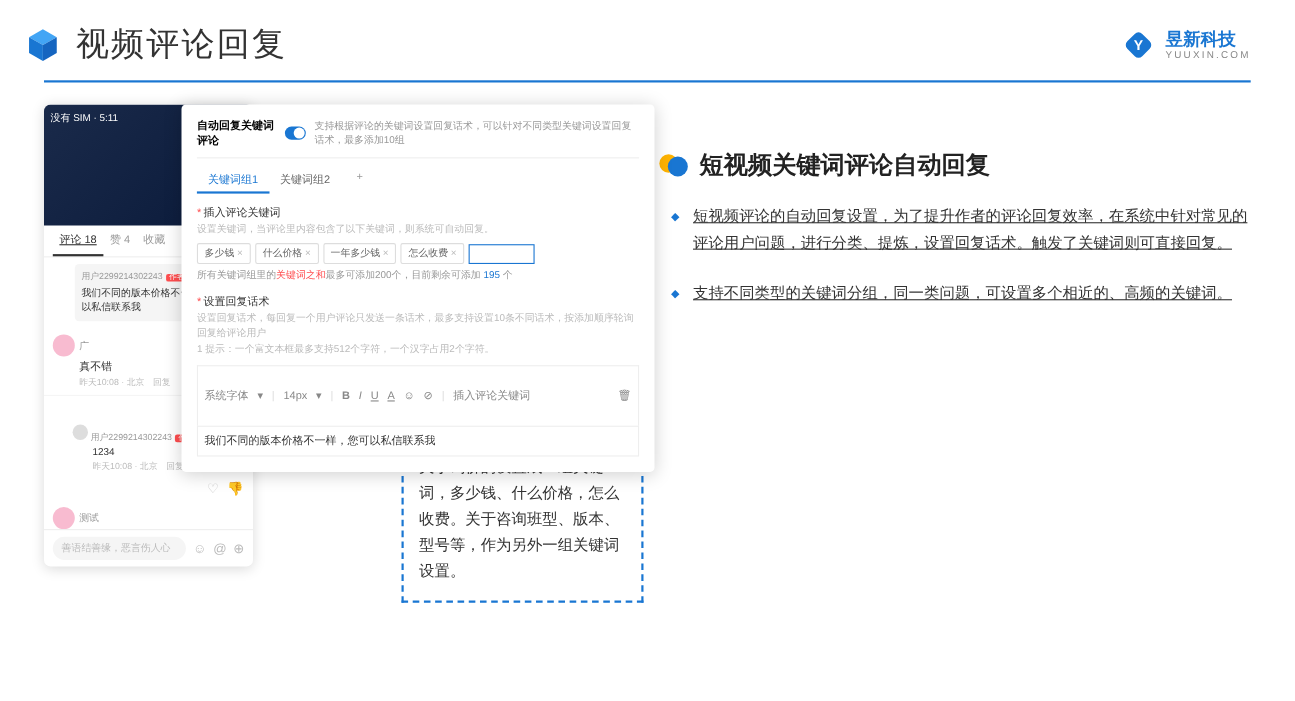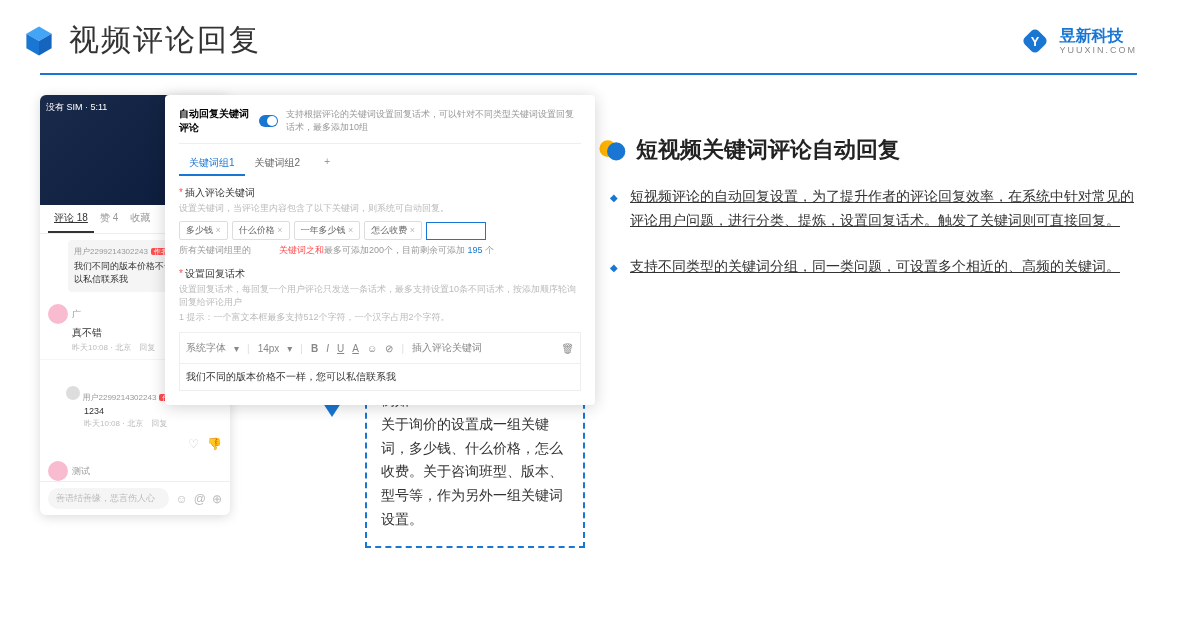--- a/index.html
+++ b/index.html
@@ -52,23 +52,23 @@
 .cfg-tabs span.act { color: #1976d2; border-bottom: 2px solid #1976d2; }
 .cfg-tabs .plus { color: #999; margin-left: 4px; }
 .sect-lbl { color: #333; margin-top: 10px; font-size: 10px; }
 .sect-lbl::before { content: '*'; color: #ff4d4f; margin-right: 2px; }
 .sect-sub { color: #bbb; font-size: 9px; margin-top: 2px; }
 .tags { display: flex; gap: 4px; margin-top: 6px; flex-wrap: wrap; align-items: center; }
 .tag { border: 1px solid #ddd; border-radius: 2px; padding: 2px 6px; font-size: 9px; color: #666; }
 .tag::after { content: ' ×'; color: #bbb; }
 .tag-input { border: 1px solid #1976d2; width: 60px; height: 18px; }
 .tags-note { color: #999; font-size: 9px; margin-top: 4px; }
-.tags-note .hl { color: #ff4d4f; margin-left: 28px; }
+.tags-note .hl { color: #ff4d4f; }
 .tags-note .ct { color: #1976d2; }
-.editor-bar { display: flex; align-items: center; gap: 8px; margin-top: 8px; border: 1px solid #eee; border-bottom: none; padding: 8px 6px; color: #888; font-size: 10px; }
+.editor-bar { display: flex; align-items: center; gap: 8px; margin-top: 8px; border: 1px solid #eee; border-bottom: none; padding: 20px 6px; color: #888; font-size: 10px; }
 .editor-bar .sep { color: #ddd; }
 .editor-body { border: 1px solid #eee; padding: 6px; font-size: 10px; color: #333; }
 .arrow-down { position: absolute; top: 272px; left: 275px; z-index: 1; }
 
 .example-box { position: absolute; top: 278px; left: 325px; width: 220px; border: 2px dashed #1976d2; padding: 14px; font-size: 14px; color: #333; line-height: 1.7; }
 
 .section-head { display: flex; align-items: center; gap: 10px; margin-bottom: 20px; }
 .bubble-icon { width: 28px; height: 28px; }
 .section-title { font-size: 22px; font-weight: bold; color: #222; }
 

